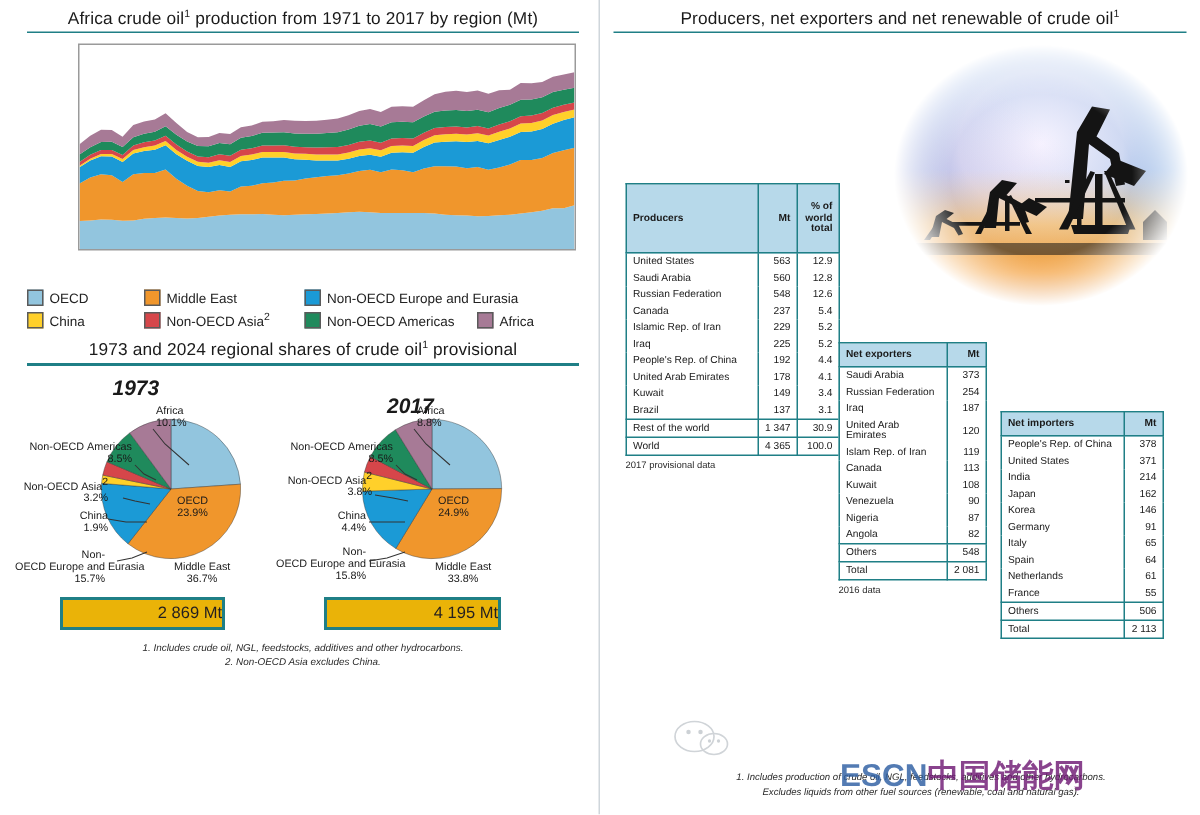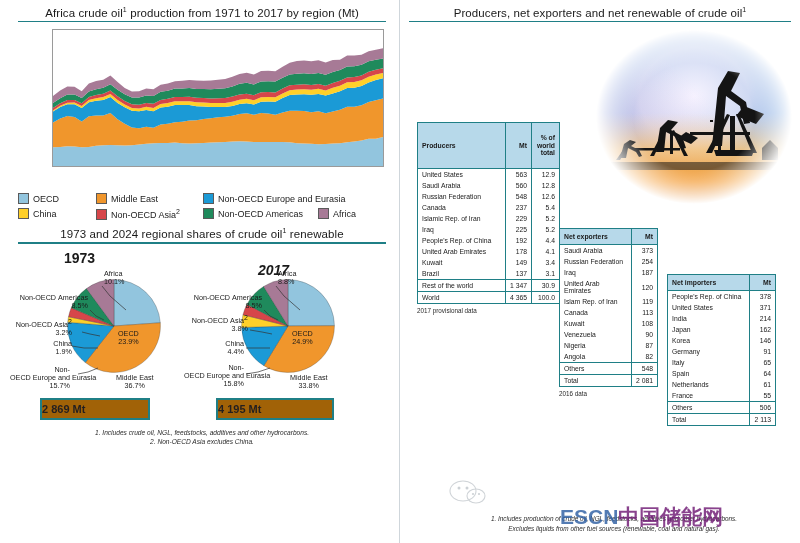--- a/index.html
+++ b/index.html
@@ -35,22 +35,22 @@
   .sw { width:11px; height:11px; border:1px solid #5a5a5a; flex:0 0 auto; }
 
   
   .pies { position:relative; margin-top:4px; height:210px; }
   .pieYear { position:absolute; font-size:14px; font-weight:bold; color:#1a1a1a; }
   .pieBox { position:absolute; }
   .pieSvg { display:block; }
   .plabel { position:absolute; font-size:7.2px; line-height:1.15; color:#1a1a1a; white-space:nowrap; }
   .plabel.r { text-align:right; }
   .plabel.c { text-align:center; }
-  .totbox { position:absolute; border:2px solid #1f7f86; background:#a16207;
-            font-size:11px; font-weight:bold; text-align:left; padding:3px 0; }
+  .totbox { position:absolute; border:2px solid #1f7f86; background:#eab308;
+            font-size:11px; font-weight:normal; text-align:right; padding:3px 0; }
   .foot { position:absolute; width:100%; text-align:center; font-size:6.6px;
           font-style:italic; color:#2a2a2a; line-height:1.45; }
 
   
   #vdivider { position:absolute; left:399px; top:0; width:1px; height:543px; background:#cfd6db; }
 
   
   #right-col { position:absolute; left:409px; top:6px; width:382px; }
 
   
@@ -137,28 +137,28 @@
           <span>Non-OECD Americas</span>
         </div>
         <div class="lg" style="left: 300px; top: 15px;">
           <span class="sw" style="background: rgb(167, 122, 150);"></span>
           <span>Africa</span>
         </div>
       </div>
 
     <div class="sec-head" style="margin-top:4px;">
       <div class="txt">
-        <span>1973 and 2024 regional shares of crude oil</span><sup>1</sup><span> renewable</span>
+        <span>1973 and 2024 regional shares of crude oil</span><sup>1</sup><span> provisional</span>
       </div>
       <div class="rule"></div>
     </div>
 
     <div class="pies" id="pies">
 
-      <div class="pieYear" style="left:46px;top:2px;">1973</div>
+      <div class="pieYear" style="left:57px;top:2px;font-style:italic;">1973</div>
       <div class="pieBox" id="pie0" style="left:44px;top:26px;">
         <svg class="pieSvg" width="104" height="104" viewBox="-1.12 -1.12 2.24 2.24">
             <path d="M0 0 L0.0000 -1.0000 A1 1 0 0 1 0.9976 -0.0691 Z" fill="#92c5de" stroke="#333" stroke-width="0.006"></path>
             <path d="M0 0 L0.9976 -0.0691 A1 1 0 0 1 -0.6179 0.7863 Z" fill="#f0962c" stroke="#333" stroke-width="0.006"></path>
             <path d="M0 0 L-0.6179 0.7863 A1 1 0 0 1 -0.9967 -0.0816 Z" fill="#1b9ad6" stroke="#333" stroke-width="0.006"></path>
             <path d="M0 0 L-0.9967 -0.0816 A1 1 0 0 1 -0.9799 -0.1997 Z" fill="#ffd02a" stroke="#333" stroke-width="0.006"></path>
             <path d="M0 0 L-0.9799 -0.1997 A1 1 0 0 1 -0.9202 -0.3914 Z" fill="#d6464a" stroke="#333" stroke-width="0.006"></path>
             <path d="M0 0 L-0.9202 -0.3914 A1 1 0 0 1 -0.5929 -0.8053 Z" fill="#1f8a5c" stroke="#333" stroke-width="0.006"></path>
             <path d="M0 0 L-0.5929 -0.8053 A1 1 0 0 1 -0.0000 -1.0000 Z" fill="#a77a96" stroke="#333" stroke-width="0.006"></path>
           </svg>

